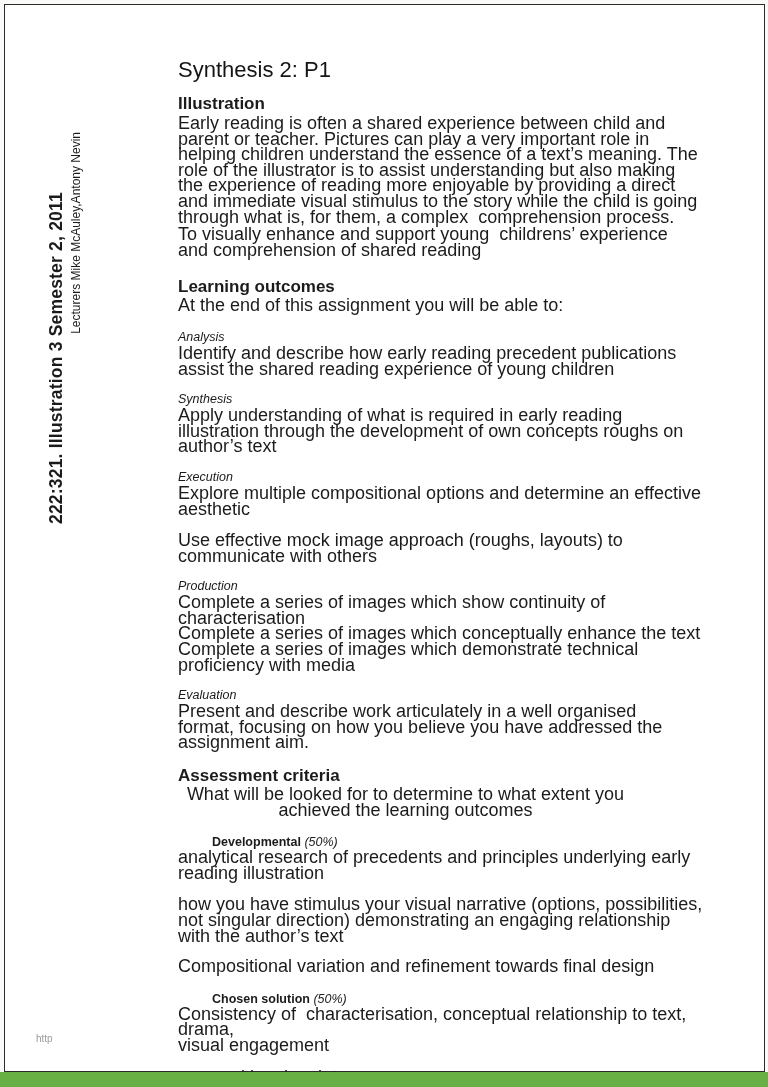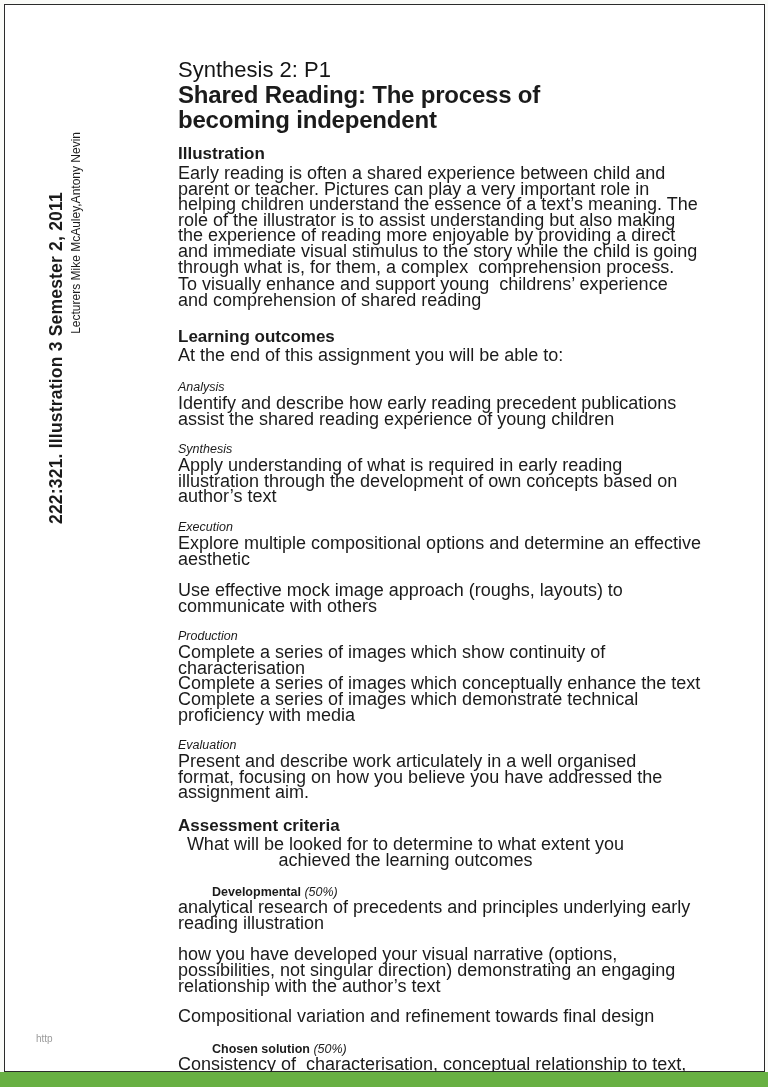--- a/index.html
+++ b/index.html
@@ -50,54 +50,53 @@
 <div class="frame"></div>
 
 <div class="sidebar">
   <div class="course">222:321. Illustration 3 Semester 2, 2011</div>
   <div class="lecturers">Lecturers Mike McAuley,Antony Nevin</div>
 </div>
 
 <div class="content">
 
   <div class="assignment">Synthesis 2: P1</div>
-  <h1 class="doc-title">Shared Reading: The process of becoming independent</h1>
 
   <h2 class="mt13">Illustration</h2>
   <div class="body-text mt3">Early reading is often a shared experience between child and parent or teacher. Pictures can play a very important role in helping children understand the essence of a text’s meaning. The role of the illustrator is to assist understanding but also making the experience of reading more enjoyable by providing a direct and immediate visual stimulus to the story while the child is going through what is, for them, a complex  comprehension process.</div>
 
   <div class="body-text mt2 w500">To visually enhance and support young  childrens’ experience and comprehension of shared reading</div>
 
   <h2 class="mt20">Learning outcomes</h2>
   <div class="body-text mt2">At the end of this assignment you will be able to:</div>
 
   <div class="olabel mt16">Analysis</div>
   <div class="body-text mt1">Identify and describe how early reading precedent publications assist the shared reading experience of young children</div>
 
   <div class="olabel mt15">Synthesis</div>
-  <div class="body-text mt1">Apply understanding of what is required in early reading illustration through the development of own concepts based on author’s text</div>
+  <div class="body-text mt1">Apply understanding of what is required in early reading illustration through the development of own concepts roughs on author’s text</div>
 
   <div class="olabel mt15">Execution</div>
   <div class="body-text mt1">Explore multiple compositional options and determine an effective aesthetic</div>
   <div class="body-text mt16">Use effective mock image approach (roughs, layouts) to communicate with others</div>
 
   <div class="olabel mt15">Production</div>
   <div class="body-text mt1">Complete a series of images which show continuity of characterisation</div>
   <div class="body-text mt0">Complete a series of images which conceptually enhance the text</div>
   <div class="body-text mt0">Complete a series of images which demonstrate technical proficiency with media</div>
 
   <div class="olabel mt15">Evaluation</div>
   <div class="body-text mt1 w500">Present and describe work articulately in a well organised format, focusing on how you believe you have addressed the assignment aim.</div>
 
   <h2 class="mt16">Assessment criteria</h2>
   <div class="body-text mt2 w450">What will be looked for to determine to what extent you achieved the learning outcomes</div>
 
   <div class="blabel mt17"><span>Developmental</span> <span class="weight">(50%)</span></div>
   <div class="body-text mt0">analytical research of precedents and principles underlying early reading illustration</div>
-  <div class="body-text mt16">how you have developed your visual narrative (options, possibilities, not singular direction) demonstrating an engaging relationship with the author’s text</div>
+  <div class="body-text mt16">how you have stimulus your visual narrative (options, possibilities, not singular direction) demonstrating an engaging relationship with the author’s text</div>
   <div class="body-text mt15">Compositional variation and refinement towards final design</div>
 
   <div class="blabel mt17"><span>Chosen solution</span> <span class="weight">(50%)</span></div>
   <div class="body-text mt0">Consistency of  characterisation, conceptual relationship to text, drama,
 visual engagement</div>
   <div class="body-text mt16">compositional variety</div>
   <div class="body-text mt16">technical expertise.</div>
 
 </div>
 

